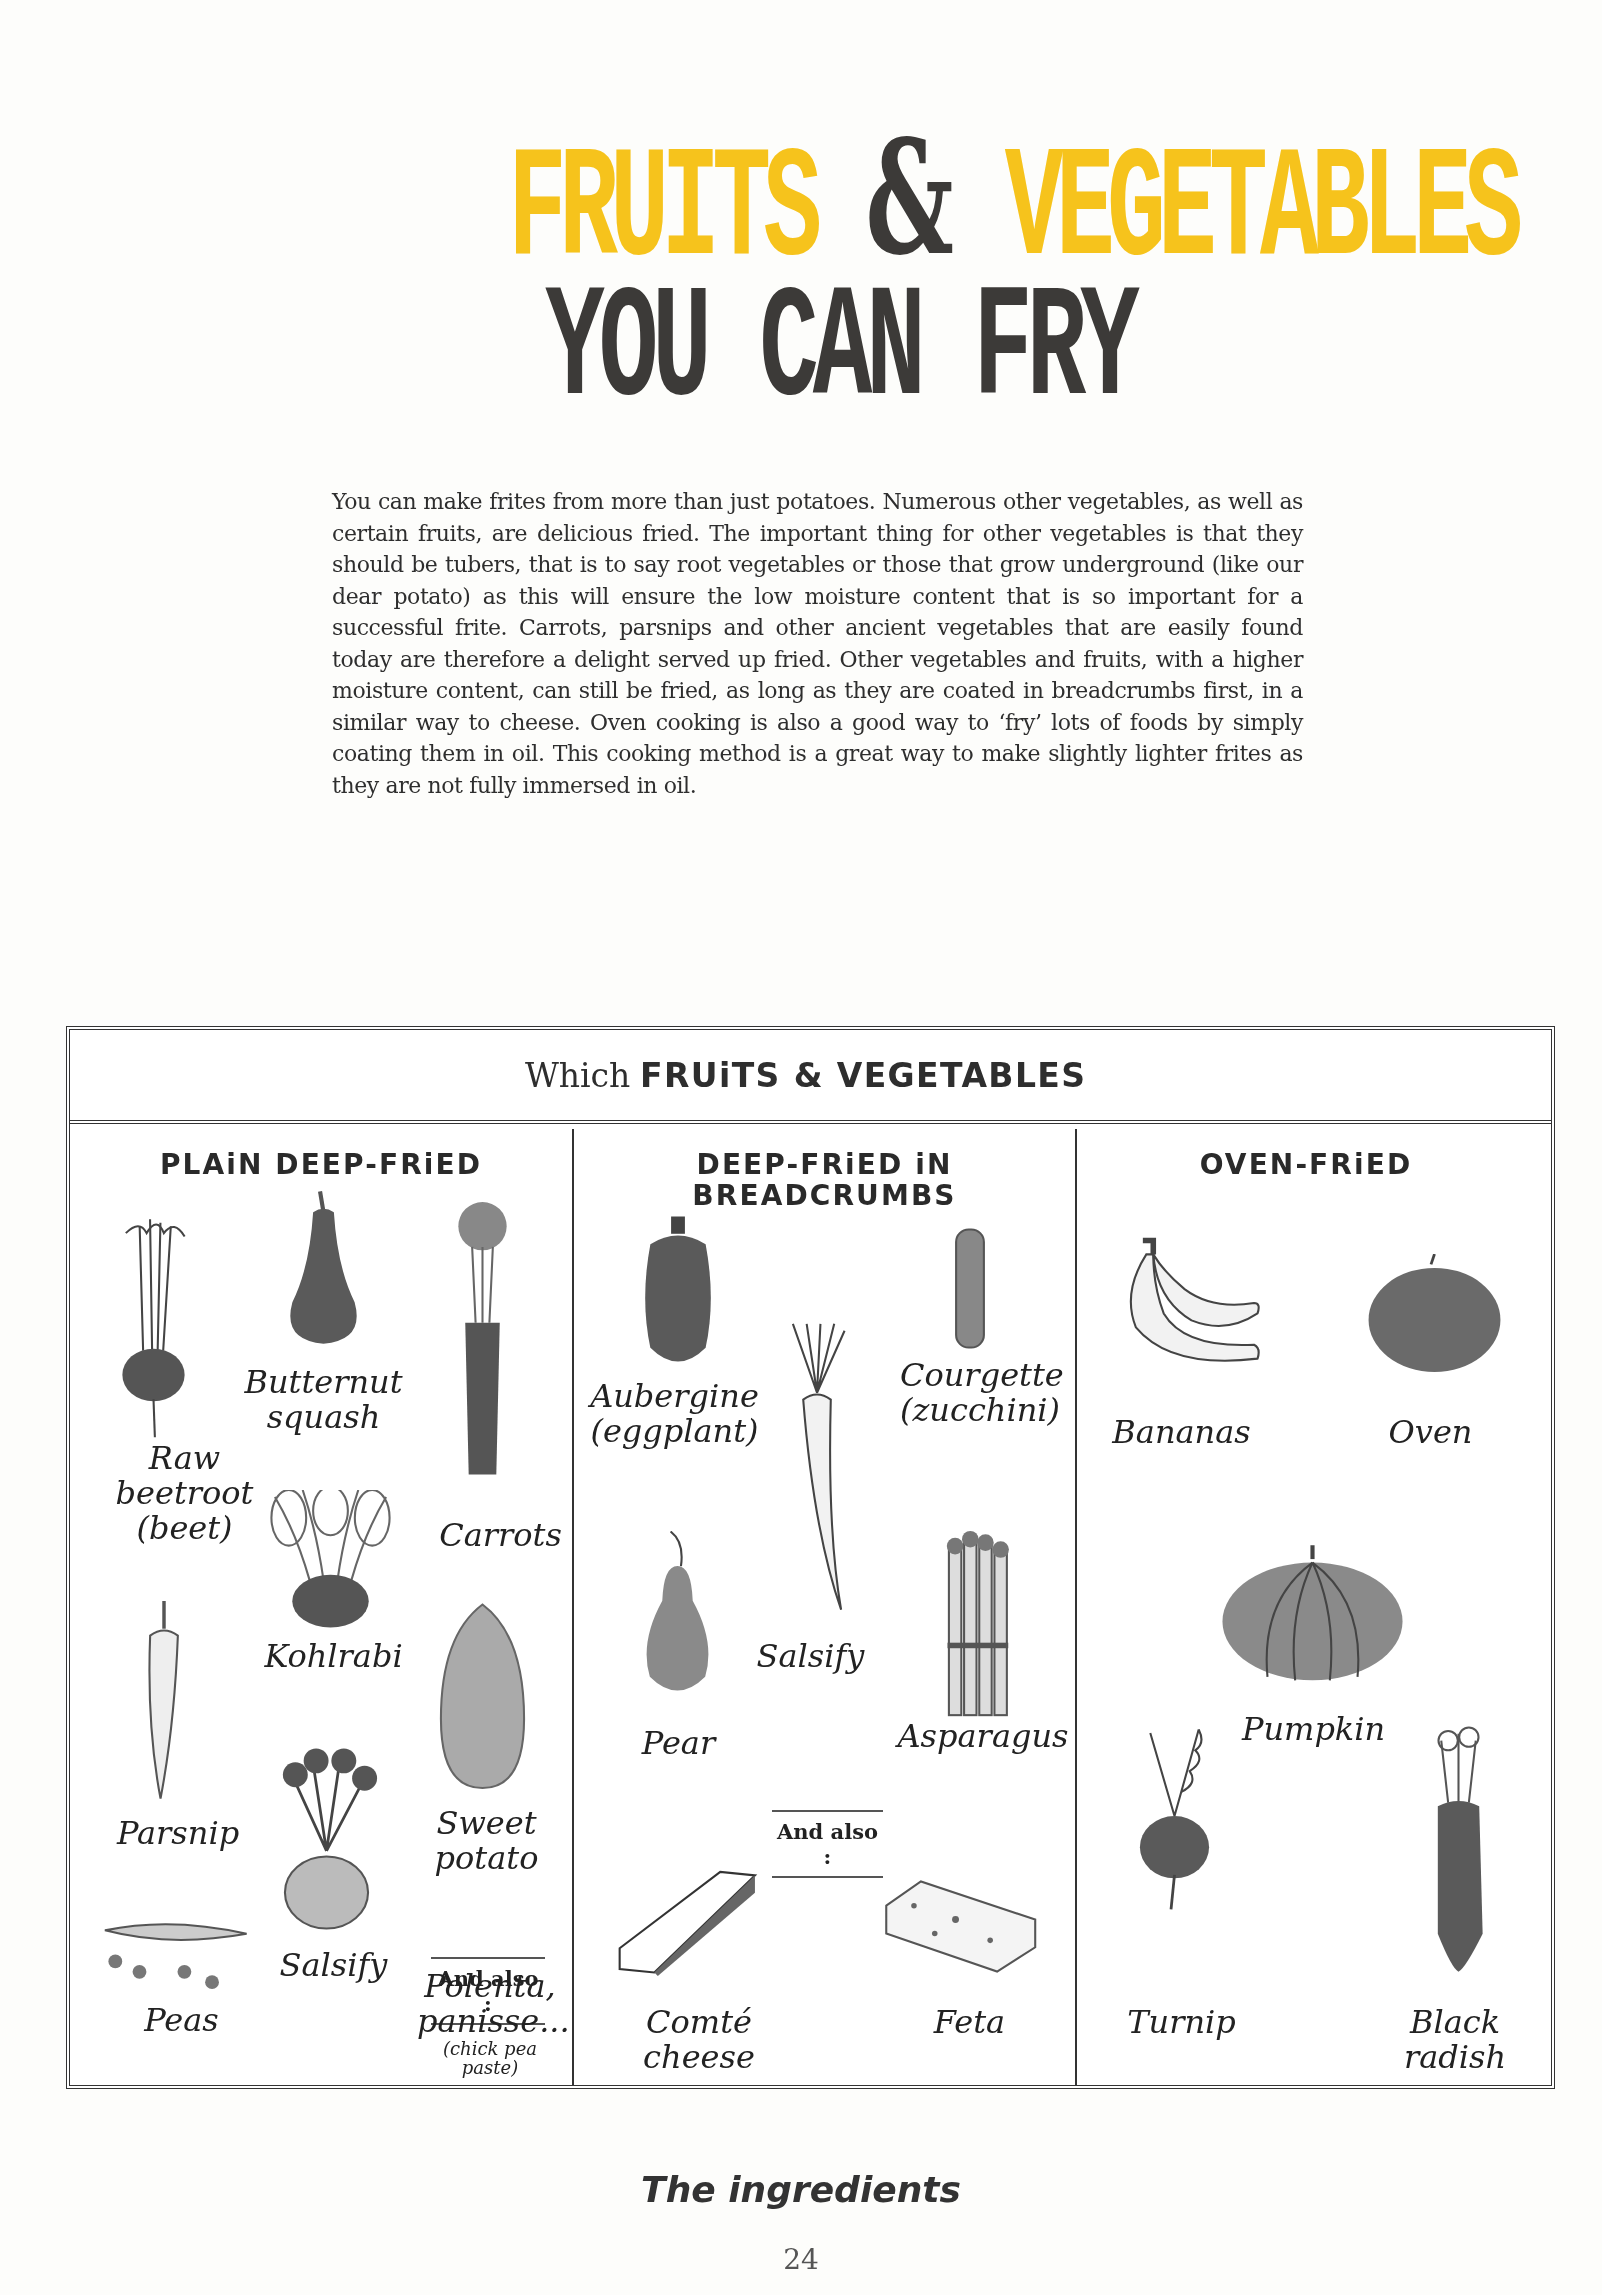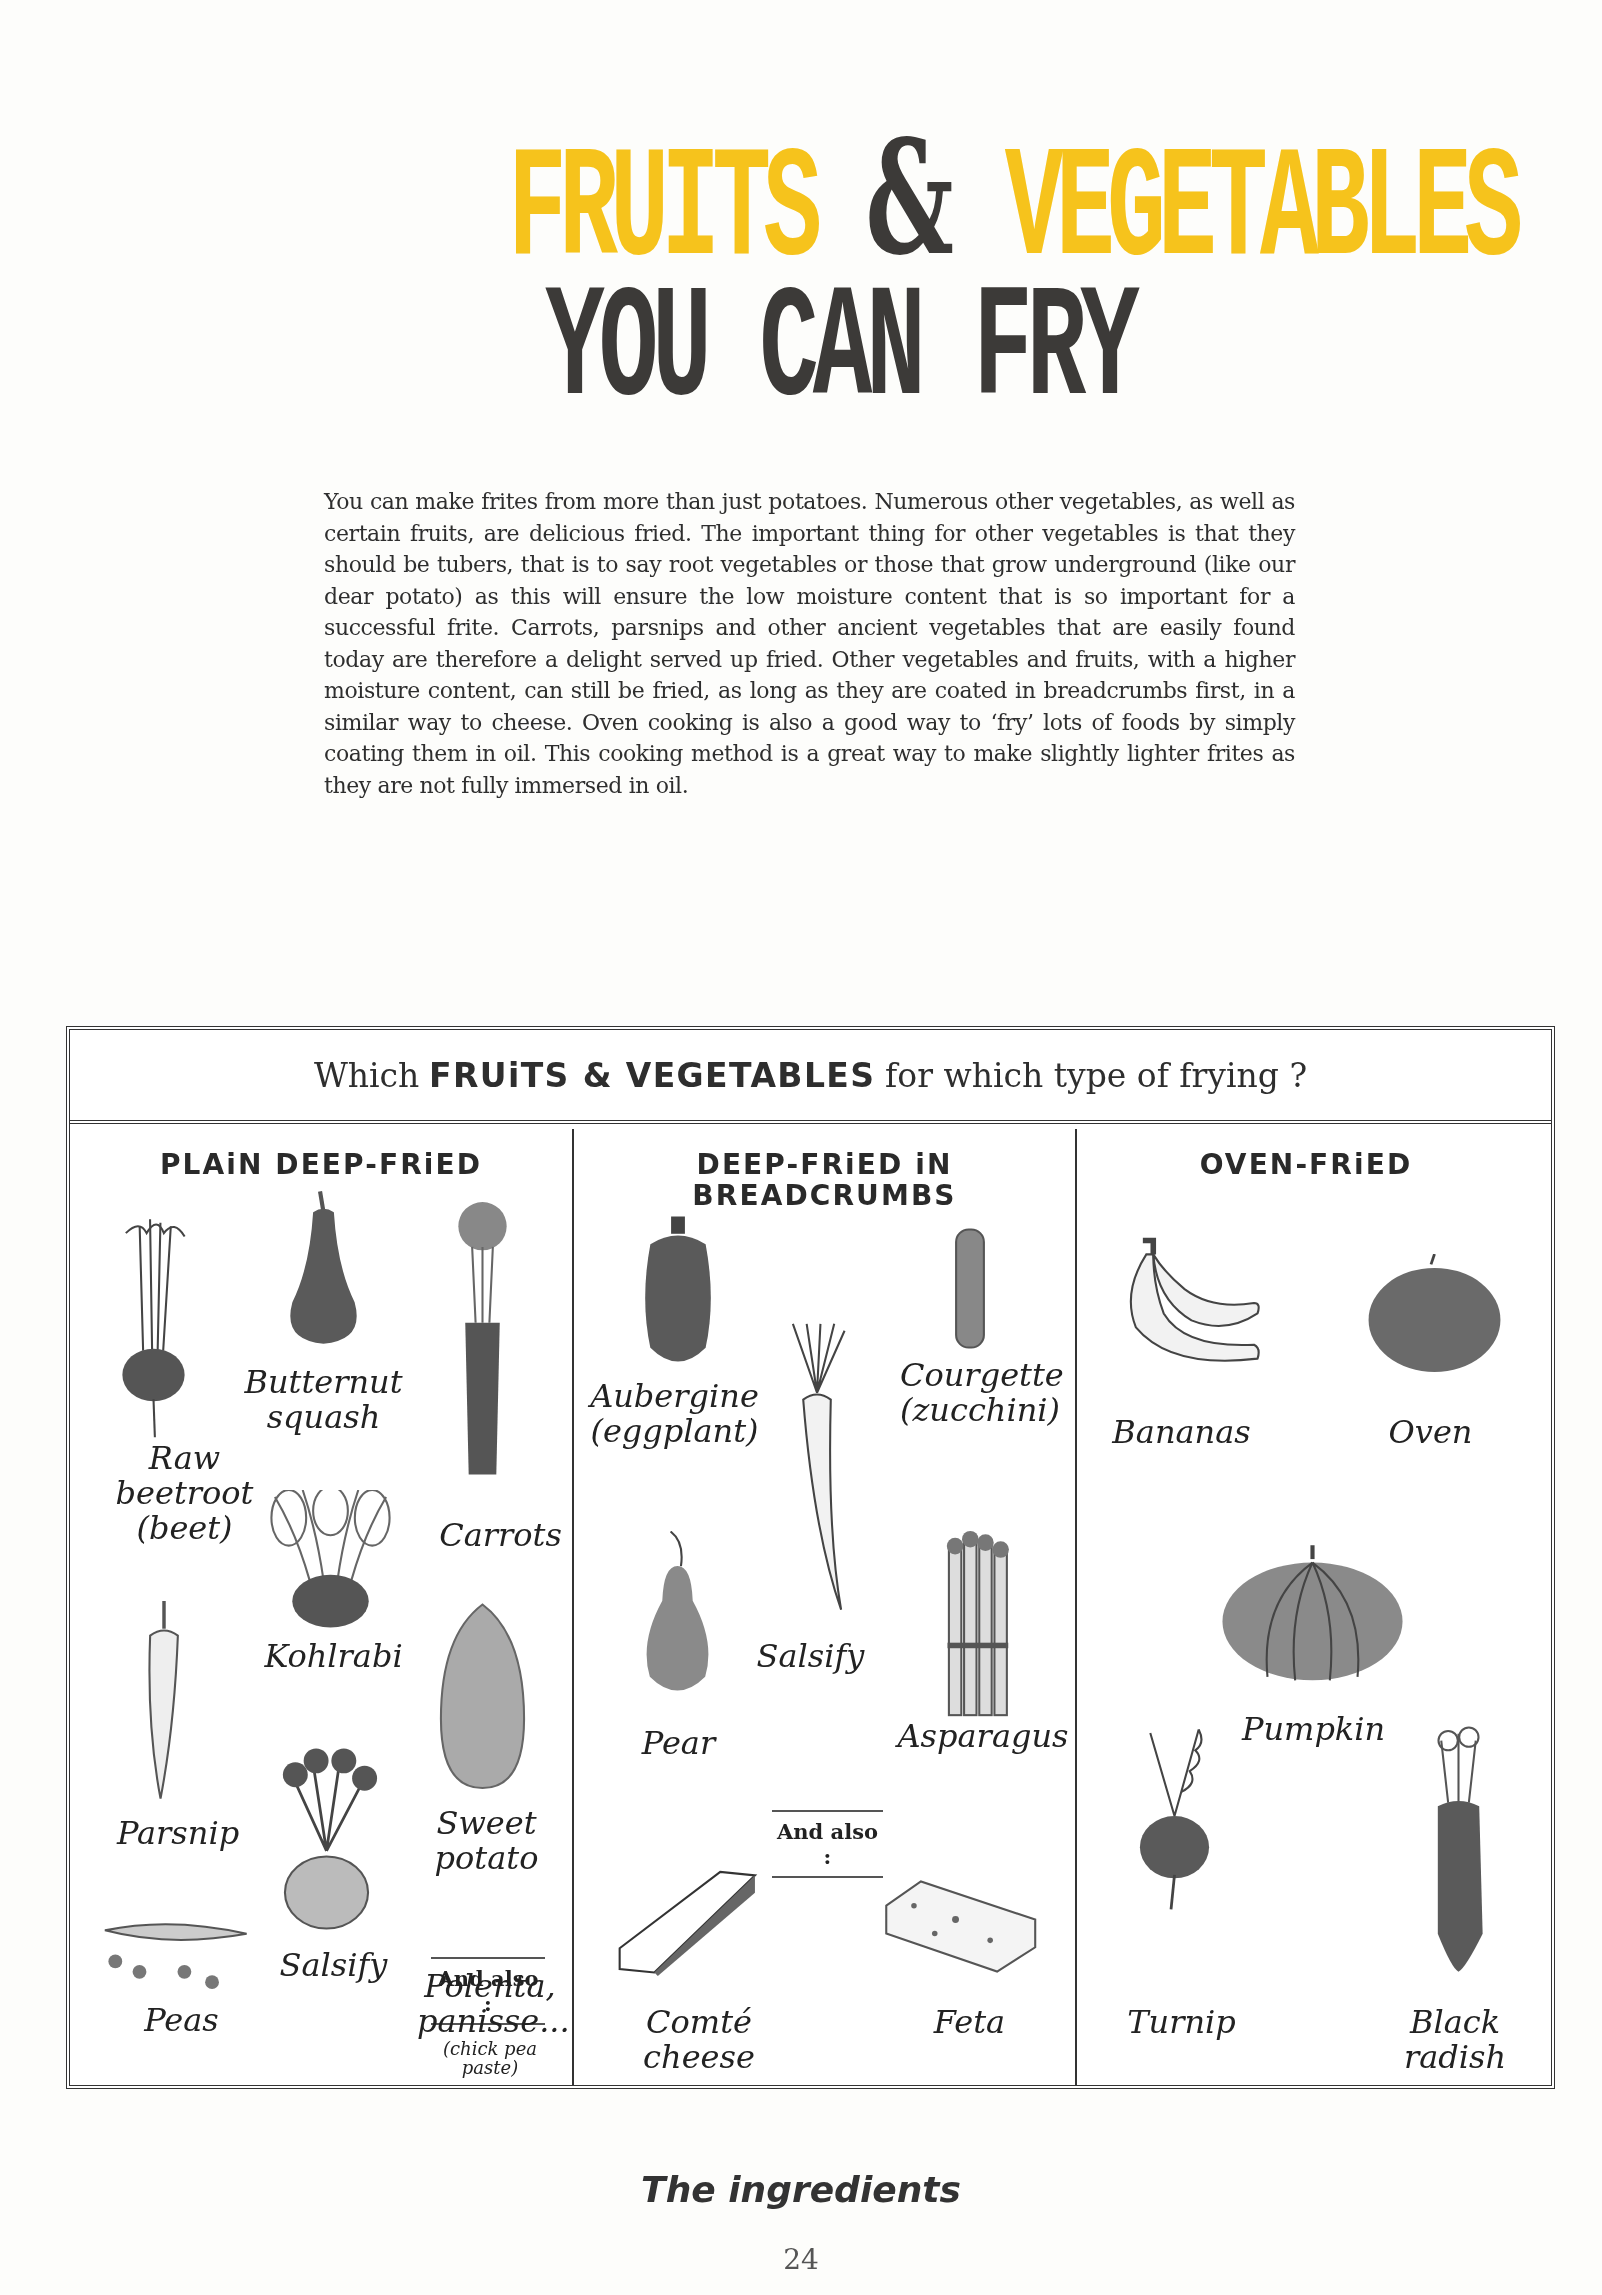--- a/index.html
+++ b/index.html
@@ -8,21 +8,21 @@
 
   .title1 { position: absolute; left: 305px; top: 118px; width: 1069px; text-align: center;
     font-family: "Liberation Mono", monospace; font-weight: bold; font-size: 158px; line-height: 160px;
     letter-spacing: -12.5px; transform: scaleX(0.62) scaleY(1.0); transform-origin: center top; white-space: nowrap; }
   .title1 .y { color: #f6c31c; }
   .title1 .amp { color: #3c3a38; font-family: "DejaVu Serif", serif; letter-spacing: 0; }
   .title2 { position: absolute; left: 305px; top: 271px; width: 1069px; text-align: center;
     font-family: "Liberation Mono", monospace; font-weight: bold; font-size: 160px; line-height: 160px; color: #3c3a38;
     letter-spacing: -9.7px; transform: scaleX(0.62); transform-origin: center top; white-space: nowrap; }
 
-  .intro { position: absolute; left: 324px; top: 486px; width: 971px; font-family: "DejaVu Serif", serif;
+  .intro { position: absolute; left: 332px; top: 486px; width: 971px; font-family: "DejaVu Serif", serif;
     font-size: 22px; line-height: 31.5px; color: #2e2e2e; text-align: justify; letter-spacing: -0.4px; }
 
   .table { position: absolute; left: 66px; top: 1026px; width: 1489px; height: 1063px; border: 4.2px double #333; background: #fff; }
   .table-head { position: absolute; left: 0; top: 0; right: 0; height: 94px; border-bottom: 4.9px double #333;
     display: flex; align-items: center; justify-content: center; font-size: 33px; color: #2e2e2e; }
   .table-head b { font-family: "DejaVu Sans", sans-serif; font-weight: bold; letter-spacing: 1.4px; margin: 0 9.7px; }
   .col { position: absolute; top: 99px; bottom: 0; }
   .col1 { left: 0; width: 504px; border-right: 2.1px solid #333; }
   .col2 { left: 504px; width: 503px; border-right: 2.1px solid #333; }
   .col3 { left: 1007px; right: 16px; }
@@ -52,21 +52,20 @@
   <span class="y">VEGETABLES</span>
 </div>
 <div class="title2">YOU CAN FRY</div>
 
 <p class="intro">You can make frites from more than just potatoes. Numerous other vegetables, as well as certain fruits, are delicious fried. The important thing for other vegetables is that they should be tubers, that is to say root vegetables or those that grow underground (like our dear potato) as this will ensure the low moisture content that is so important for a successful frite. Carrots, parsnips and other ancient vegetables that are easily found today are therefore a delight served up fried. Other vegetables and fruits, with a higher moisture content, can still be fried, as long as they are coated in breadcrumbs first, in a similar way to cheese. Oven cooking is also a good way to ‘fry’ lots of foods by simply coating them in oil. This cooking method is a great way to make slightly lighter frites as they are not fully immersed in oil.</p>
 
 <div class="table">
   <div class="table-head">
     <span>Which</span>
     <b>FRUiTS &amp; VEGETABLES</b>
-    <span>for which type of frying ?</span>
   </div>
 
   <div class="col col1">
     <div class="col-title">PLAiN DEEP-FRiED</div>
 
     <div class="pic" style="left:42px;top:83px;">
       <svg width="83" height="229" viewBox="0 0 120 330">
           <g stroke="#444" fill="none" stroke-width="3">
             <path d="M40 20 L45 200 M55 10 L58 200 M70 15 L66 200 M85 20 L74 200"></path>
             <path d="M20 30 q20 -20 30 0 q15 -25 25 0 q15 -20 30 5"></path>

